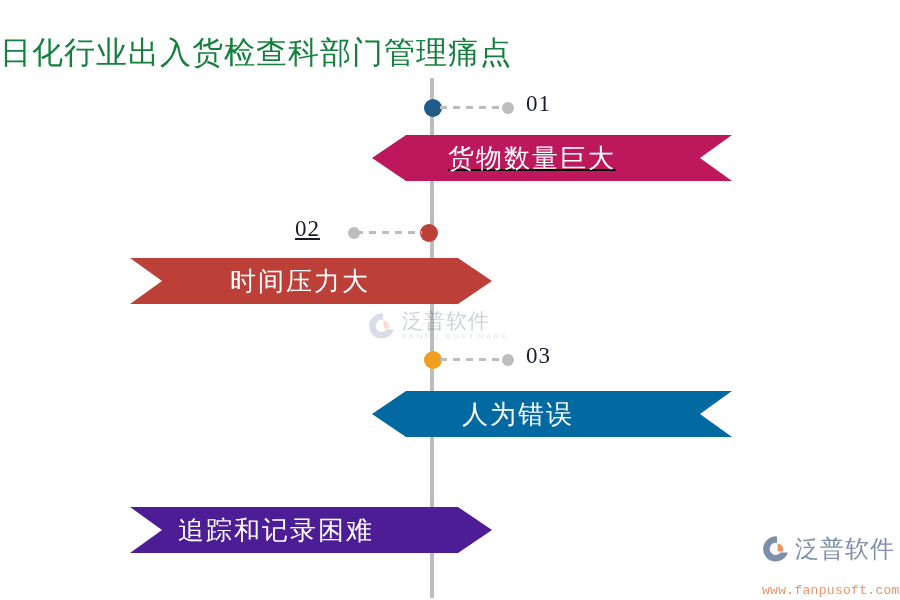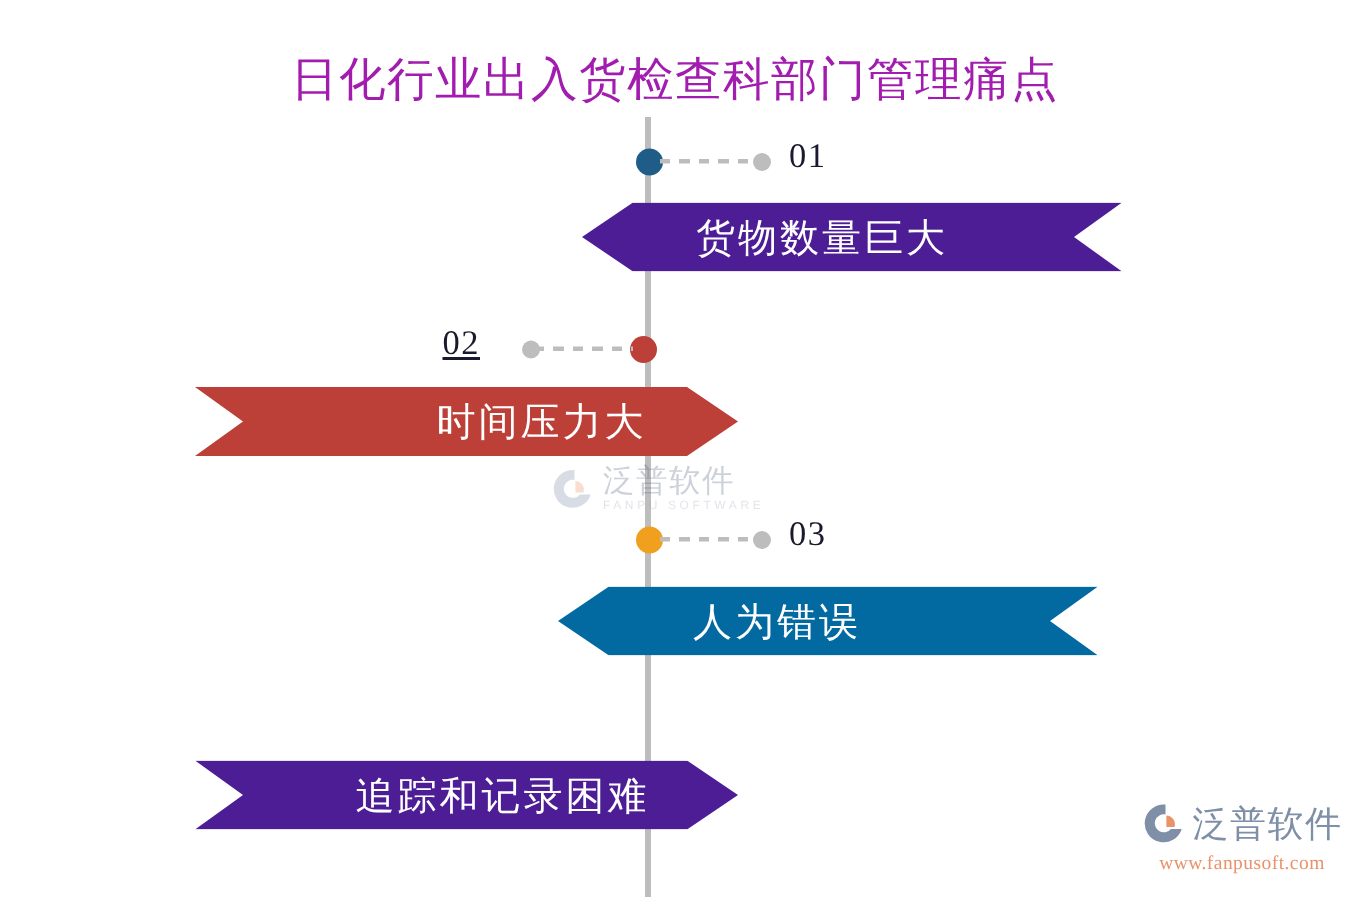--- a/index.html
+++ b/index.html
@@ -19,24 +19,24 @@
     height: 600px;
     background: #ffffff;
   }
 
   
   #page-title {
     position: absolute;
     left: 0;
     top: 32px;
     width: 900px;
-    text-align: center;
+    text-align: left;
     font-size: 31px;
     letter-spacing: 1px;
-    color: #a21caf;
+    color: #15803d;
     font-family: Liberation Sans, sans-serif;
     white-space: nowrap;
   }
 
   
   #spine {
     position: absolute;
     left: 430px;
     top: 78px;
     width: 4px;
@@ -115,21 +115,20 @@
   
   .banner.right-point {
     clip-path: polygon(
       0% 0%,
       calc(100% - 34px) 0%,
       100% 50%,
       calc(100% - 34px) 100%,
       0% 100%,
       32px 50%
     );
-    justify-content: center;
   }
   
   .banner.left-point {
     clip-path: polygon(
       34px 0%,
       100% 0%,
       calc(100% - 32px) 50%,
       100% 100%,
       34px 100%,
       0% 50%
@@ -195,45 +194,45 @@
     margin-right: 3px;
   }
   #brand-logo .bl-cn {
     font-size: 24px;
     color: #7f8fa8;
     letter-spacing: 1px;
     font-family: "Liberation Sans", "DejaVu Sans", sans-serif;
     white-space: nowrap;
   }
   #brand-logo .bl-url {
-    margin-top: 2px;
+    margin-top: 18px;
     font-size: 13px;
     color: #e8936a;
     letter-spacing: 0.3px;
     text-align: center;
-    font-family: Liberation Serif, serif;
+    font-family: Liberation Mono, monospace;
     white-space: nowrap;
   }
 </style>
 </head>
 <body>
 
 <div id="canvas">
 
   <div id="page-title">日化行业出入货检查科部门管理痛点</div>
 
   <div id="spine"></div>
 
   <div class="connector to-right" style="left:424px; top:98px; width:180px;">
     <div class="dot-big" style="background:#1f5c87;"></div>
     <div class="dash-line"></div>
     <div class="dot-small"></div>
     <div class="step-num">01</div>
   </div>
-  <div class="banner left-point" style="left:388px; top:135px; width:360px; background:#4c1d95;">
+  <div class="banner left-point" style="left:372px; top:135px; width:360px; background:#be185d;text-decoration:underline;">
     <span class="banner-label" style="margin-left:76px;">货物数量巨大</span>
   </div>
 
   <div class="connector to-left" style="left:258px; top:223px; width:180px;">
     <div class="dot-big" style="background:#bc4038;"></div>
     <div class="dash-line"></div>
     <div class="dot-small"></div>
     <div class="step-num">02</div>
   </div>
   <div class="banner right-point" style="left:130px; top:258px; width:362px; background:#bc4038;">

